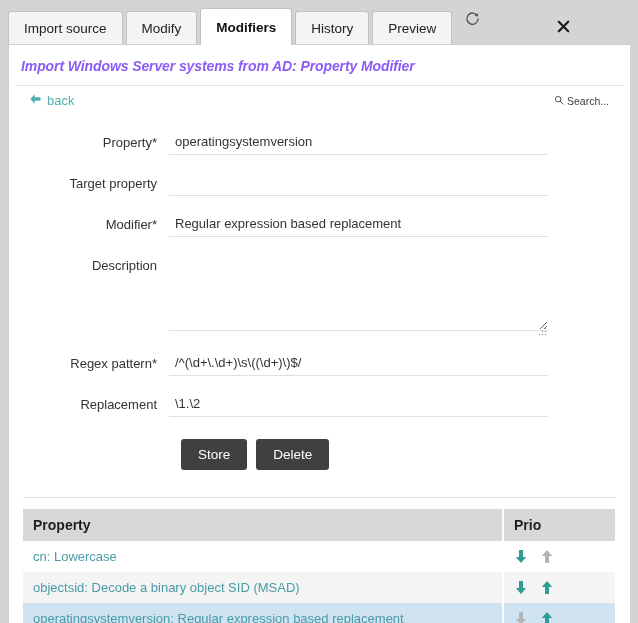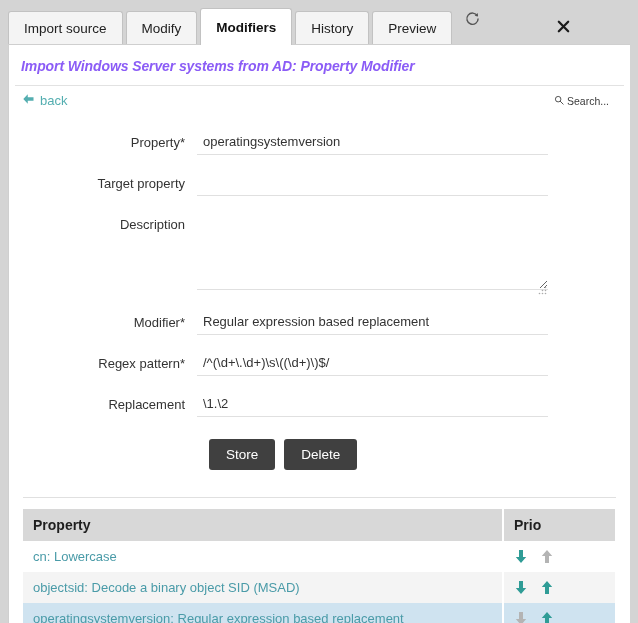--- a/index.html
+++ b/index.html
@@ -91,41 +91,41 @@
     font-style: italic;
   }
 
   .toolrow {
     position: relative;
     height: 32px;
     margin: 0 6px;
   }
   .back-link {
     position: absolute;
-    left: 7px; top: 7px;
+    left: 14px; top: 7px;
     display: flex; align-items: flex-start;
     gap: 5px;
     color: #54aeb0;
     font-size: 13px;
     cursor: pointer;
     text-decoration: none;
   }
   .back-link .lbl { color:#54aeb0; }
   .search-box {
     position: absolute;
     right: 15px; top: 9px;
     display: flex; align-items: center;
     gap: 3px;
     color: #3a3a3a;
     font-size: 10.5px;
     cursor: text;
   }
 
   
-  .form { padding: 14px 0 0 0; margin-left: 28px; }
+  .form { padding: 14px 0 0 0; }
   .frow {
     display: flex;
     align-items: flex-start;
     margin-bottom: 18px;
   }
   .flabel {
     width: 160px;
     text-align: right;
     padding-right: 12px;
     font-size: 13px;
@@ -292,42 +292,42 @@
       </div>
 
       <div class="frow">
         <div class="flabel">Target property</div>
         <div class="fctl">
           <input class="uinput" type="text" style="">
         </div>
       </div>
 
       <div class="frow">
+        <div class="flabel">Modifier*</div>
+        <div class="fctl">
+          <input class="uinput" type="text" value="Regular expression based replacement" style="">
+        </div>
+      </div>
+
+      <div class="frow">
         <div class="flabel">Description</div>
         <div class="fctl">
           <div class="ta-wrap">
             <textarea class="utext" style=""></textarea>
             <span class="resize-grip">
               <svg width="9" height="9" viewBox="0 0 9 9">
                 <circle cx="7.5" cy="1.5" r="0.8" fill="#aaa"></circle>
                 <circle cx="4.5" cy="4.5" r="0.8" fill="#aaa"></circle>
                 <circle cx="7.5" cy="4.5" r="0.8" fill="#aaa"></circle>
                 <circle cx="1.5" cy="7.5" r="0.8" fill="#aaa"></circle>
                 <circle cx="4.5" cy="7.5" r="0.8" fill="#aaa"></circle>
                 <circle cx="7.5" cy="7.5" r="0.8" fill="#aaa"></circle>
               </svg>
             </span>
           </div>
-        </div>
-      </div>
-
-      <div class="frow">
-        <div class="flabel">Modifier*</div>
-        <div class="fctl">
-          <input class="uinput" type="text" value="Regular expression based replacement" style="">
         </div>
       </div>
 
       <div class="frow">
         <div class="flabel">Regex pattern*</div>
         <div class="fctl">
           <input class="uinput" type="text" value="/^(\d+\.\d+)\s\((\d+)\)$/" style="">
         </div>
       </div>
 

